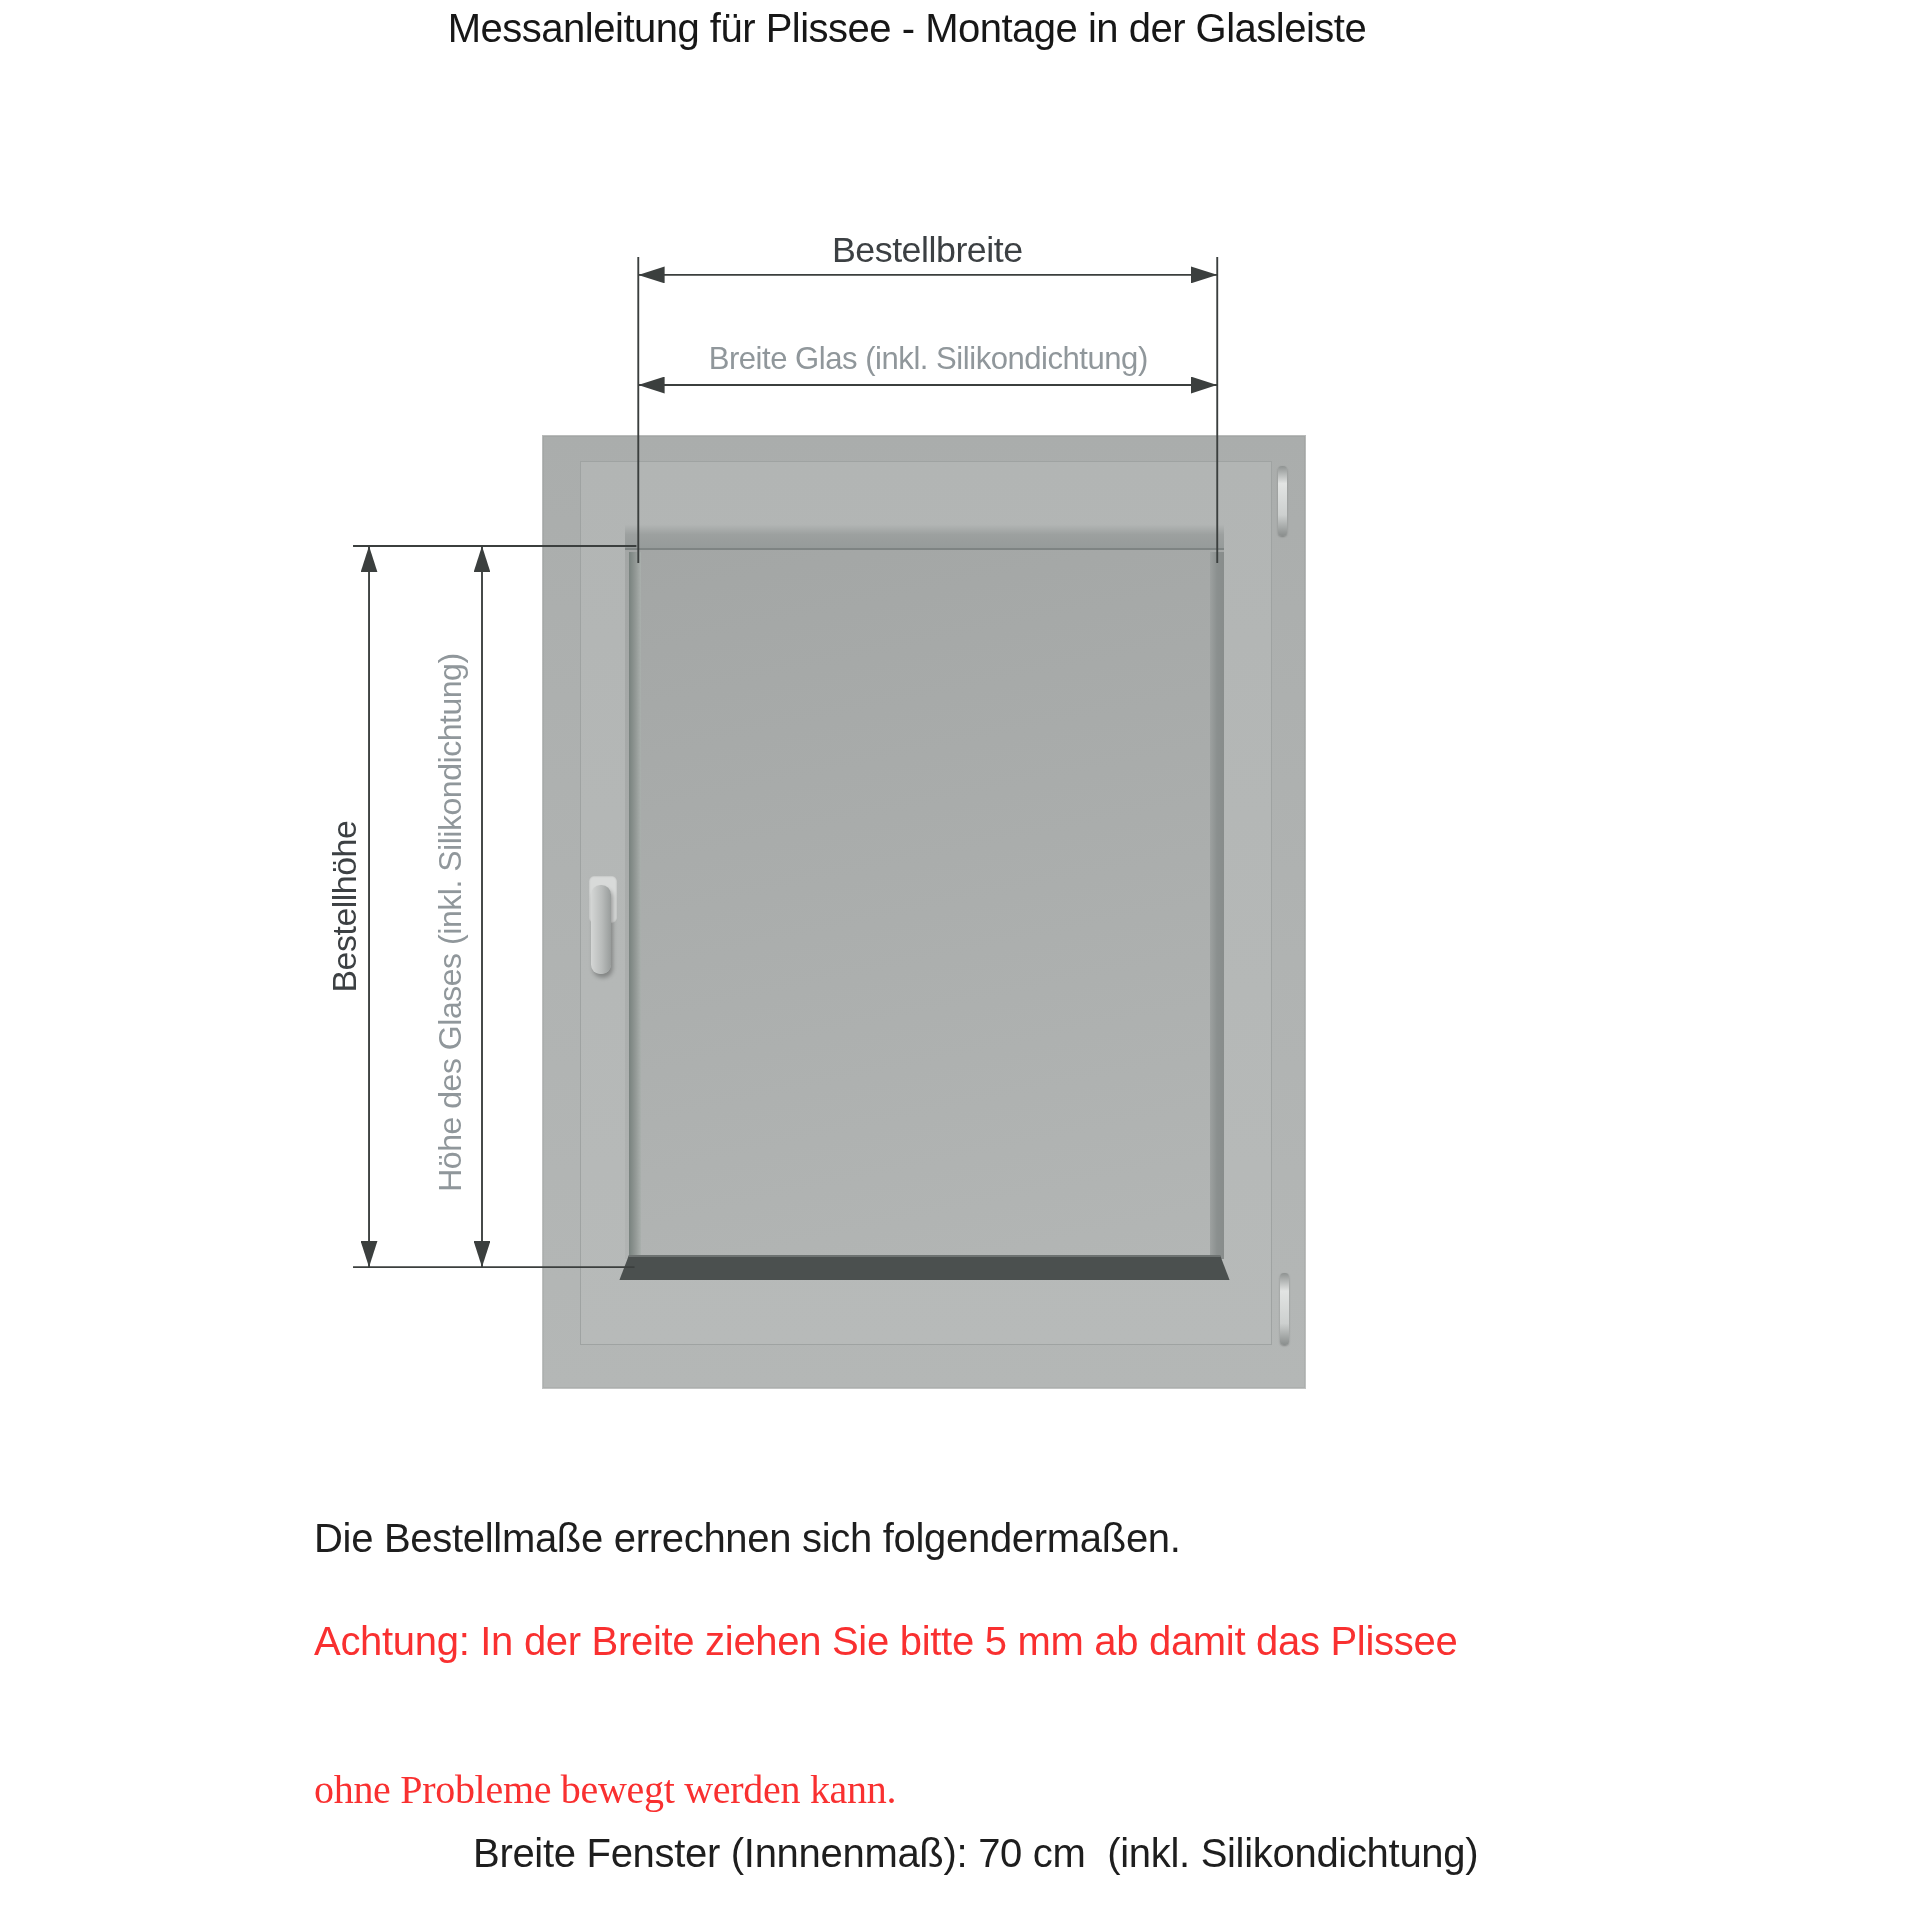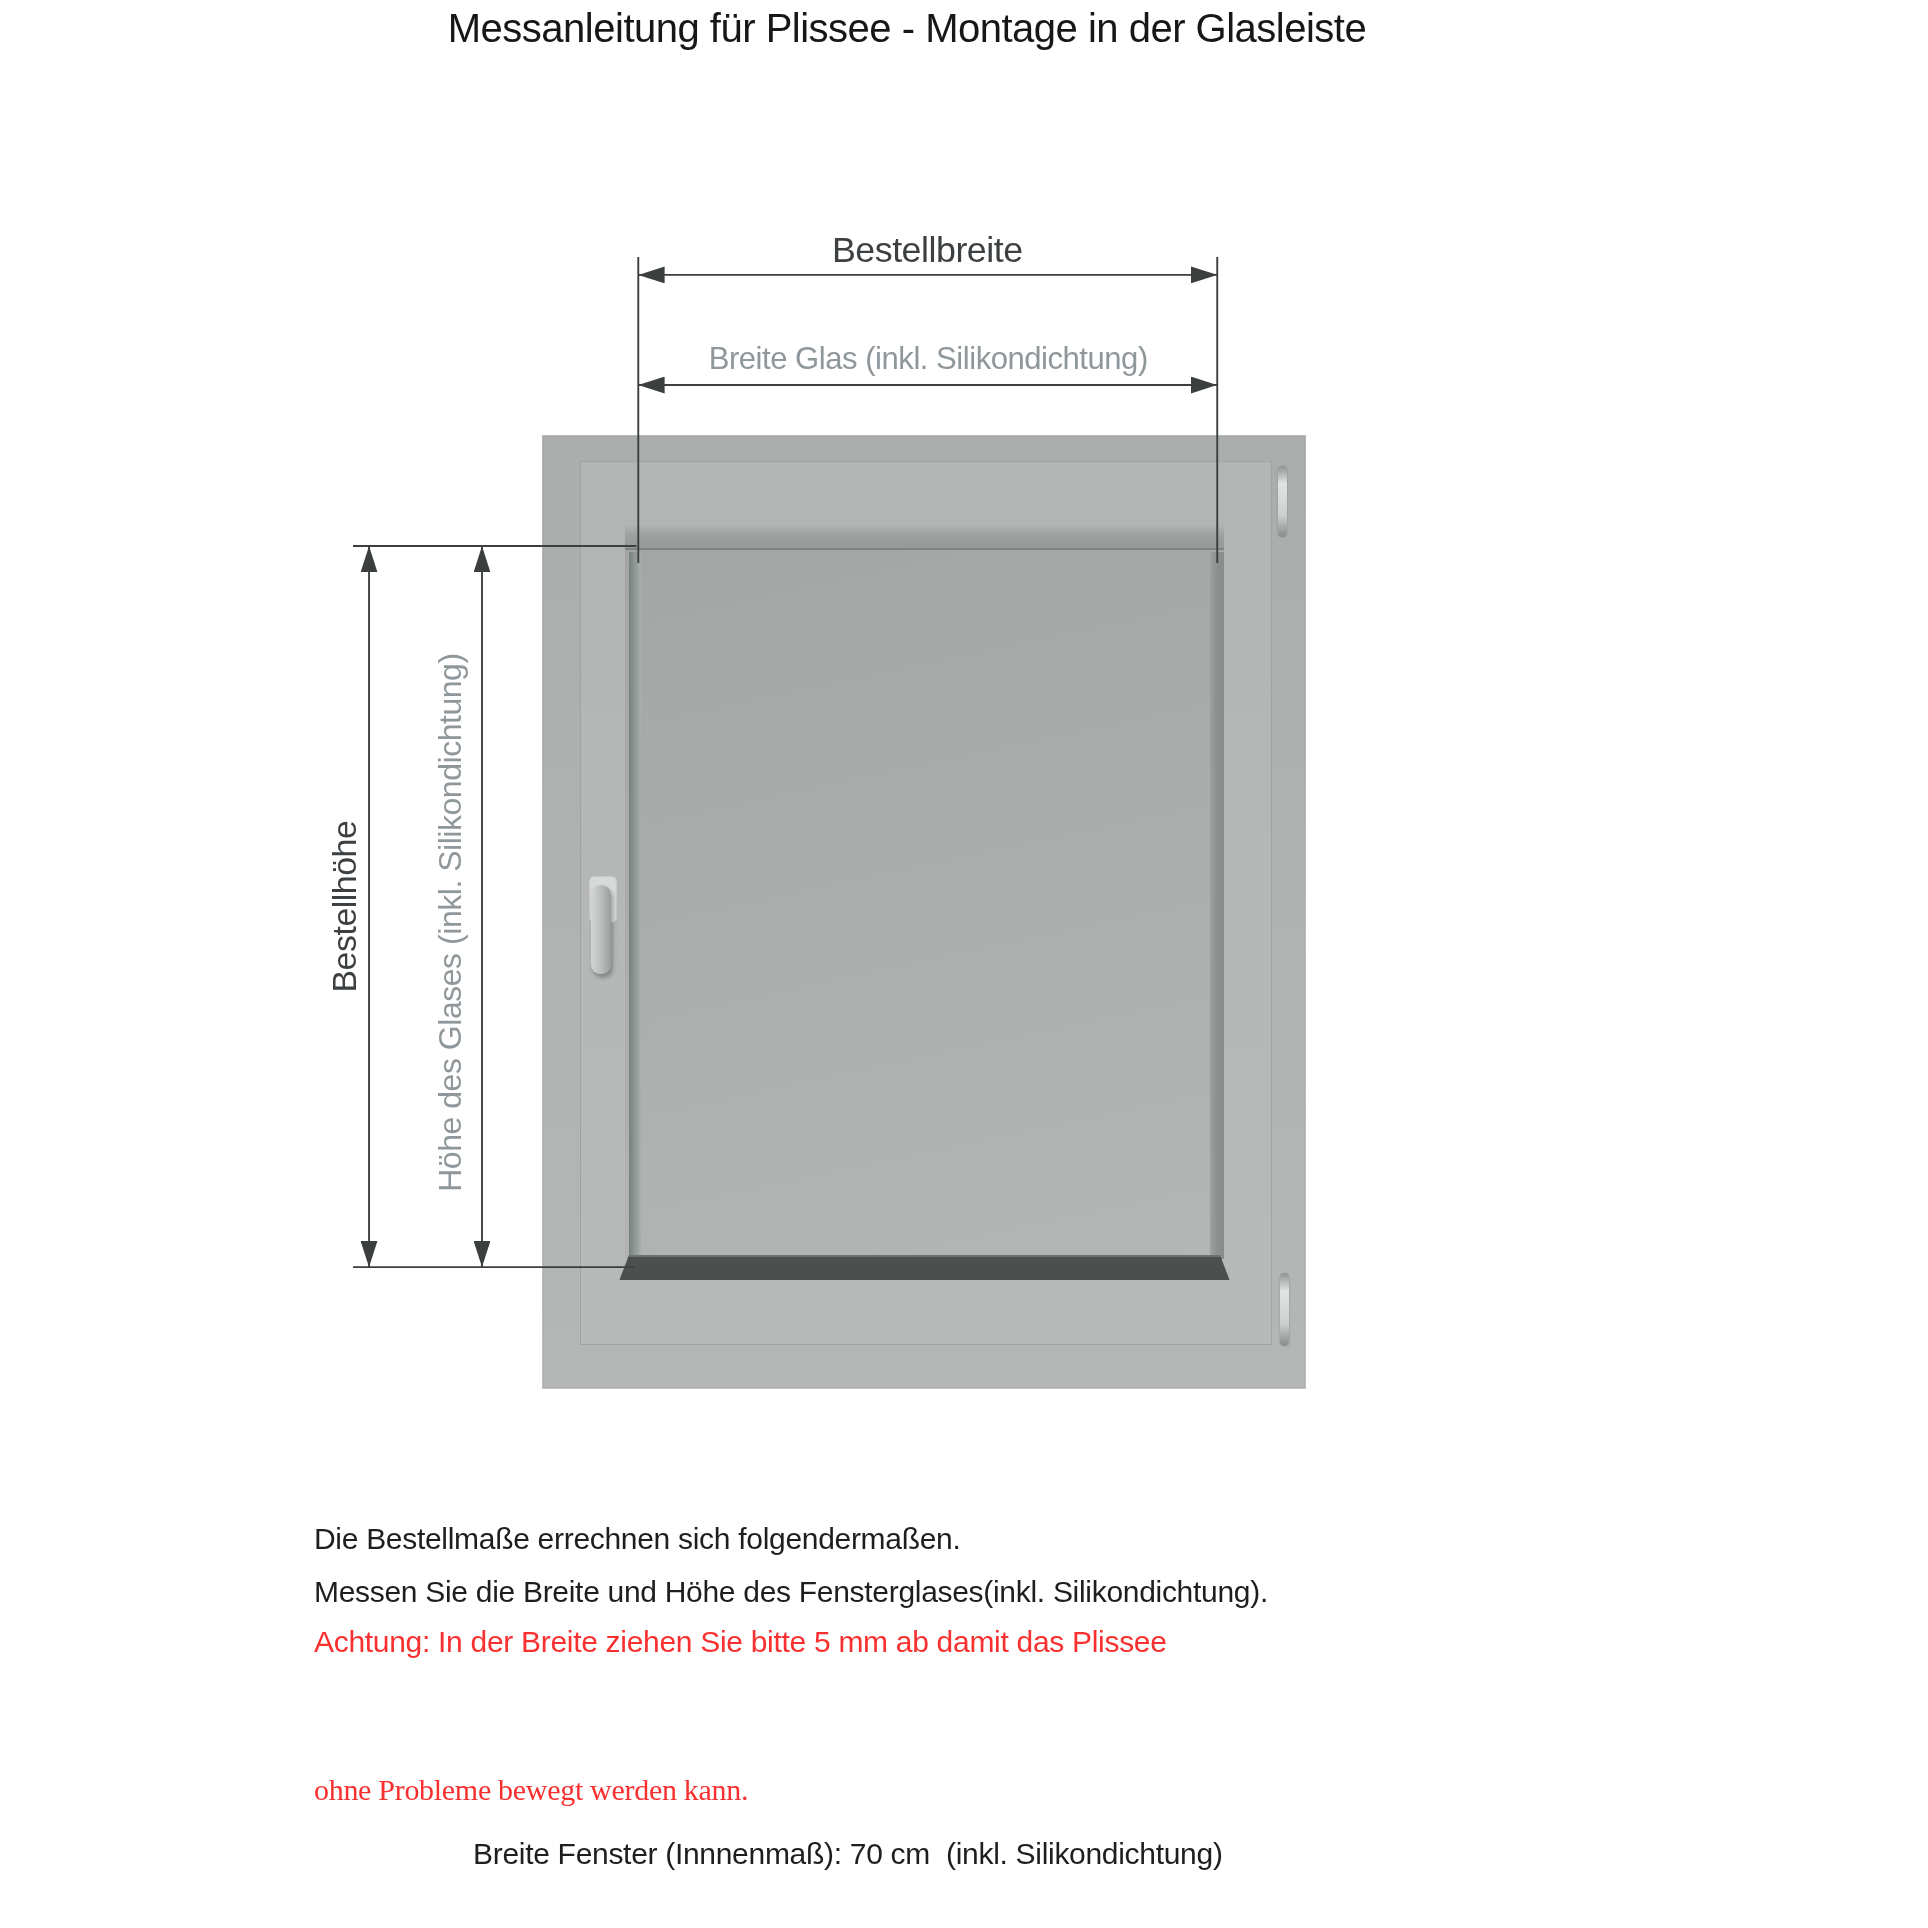--- a/index.html
+++ b/index.html
@@ -39,21 +39,21 @@
   .hinge{position:absolute;width:8.5px;border-radius:3.8px;
           background:linear-gradient(180deg,#8f9392 0%,#e2e4e3 25%,#cdd0cf 70%,#8a8e8d 100%);
           box-shadow:0 0.9px 1.9px rgba(0,0,0,0.25);}
   .hingeT{left:736px;top:31px;height:70px;}
   .hingeB{left:738px;top:838px;height:72px;}
 
   
   .dims{position:absolute;left:0;top:0;width:1928px;height:1928px;pointer-events:none;}
 
   
-  .tl{position:absolute;left:314px;font-size:30px;line-height:41px;color:#1e1e1e;
+  .tl{position:absolute;left:314px;font-size:40px;line-height:41px;color:#1e1e1e;
       white-space:pre;letter-spacing:-0.3px;}
   .red{color:#f93030;}
   .indent{left:473px;}
 </style>
 </head>
 <body>
 
 <div class="page">
 
   <div class="title">Messanleitung für Plissee - Montage in der Glasleiste</div>
@@ -99,20 +99,19 @@
     <line x1="392" y1="580" x2="392" y2="1346" stroke="#3b3f3e" stroke-width="2" marker-start="url(#mU)" marker-end="url(#mD)"></line>
     <line x1="512" y1="580" x2="512" y2="1346" stroke="#3b3f3e" stroke-width="2" marker-start="url(#mU)" marker-end="url(#mD)"></line>
 
     <text x="985" y="278" text-anchor="middle" font-size="38" fill="#3c4043" font-family="Liberation Sans, sans-serif" letter-spacing="-0.5">Bestellbreite</text>
     <text x="986" y="392" text-anchor="middle" font-size="33" fill="#90979b" font-family="Liberation Sans, sans-serif" letter-spacing="-0.5">Breite Glas (inkl. Silikondichtung)</text>
     <text x="365" y="976" text-anchor="middle" font-size="36" fill="#3c4043" transform="rotate(-90 365 963)" font-family="Liberation Sans, sans-serif" letter-spacing="-0.5">Bestellhöhe</text>
     <text x="477" y="993" text-anchor="middle" font-size="34" fill="#90979b" transform="rotate(-90 477 980)" font-family="Liberation Sans, sans-serif" letter-spacing="-0.5">Höhe des Glases (inkl. Silikondichtung)</text>
   </svg>
 
   <div class="tl" style="top:1518px;">Die Bestellmaße errechnen sich folgendermaßen.</div>
-  <div class="tl" style="top:1571px;">Messen Sie die Breite und Höhe des Fensterglases(inkl. Silikondichtung).</div>
   <div class="tl red" style="top:1621px;">Achtung: In der Breite ziehen Sie bitte 5 mm ab damit das Plissee</div>
   <div class="tl red" style="top:1769px;font-family:Liberation Serif, serif;">ohne Probleme bewegt werden kann.</div>
 
   <div class="tl indent" style="top:1833px;">Breite Fenster (Innnenmaß): 70 cm  (inkl. Silikondichtung)</div>
 
 </div>
 
 
 </body></html>

